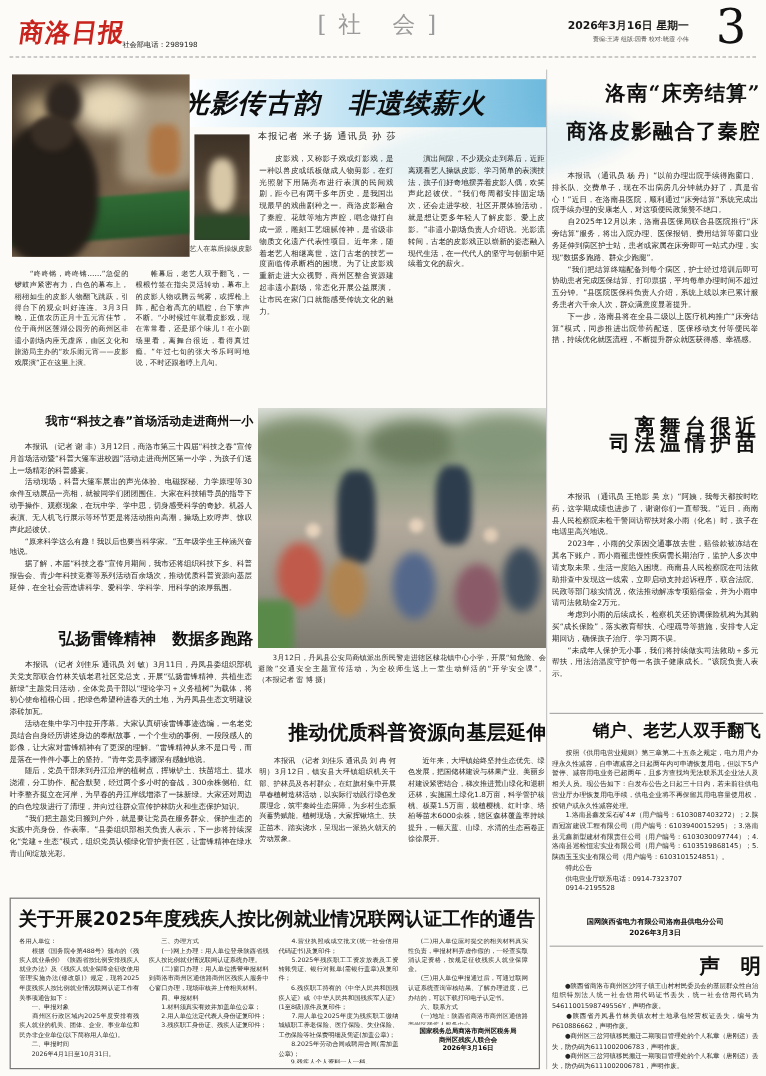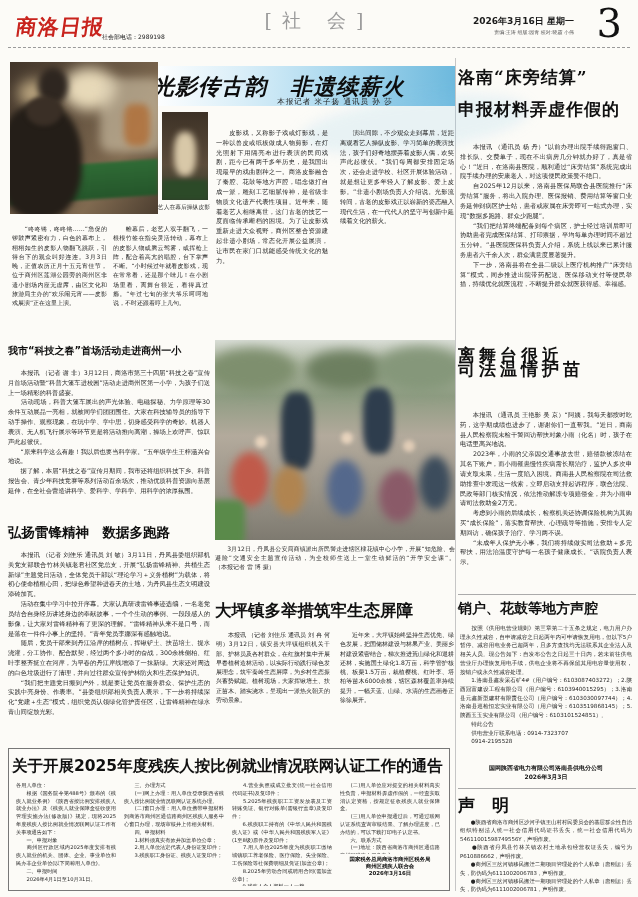--- a/index.html
+++ b/index.html
@@ -3,39 +3,39 @@
 <meta charset="utf-8">
 <style>
   html,body{margin:0;padding:0}
   body{width:638px;height:897px;position:relative;overflow:hidden;
        background:#fcfbf7;font-family:"DejaVu Sans","Liberation Sans",sans-serif;color:#222}
   .t{position:absolute}
   .serif{font-family:"DejaVu Serif","Liberation Serif",serif}
   .bt{font-size:6.3px;line-height:1.56;text-align:justify;white-space:pre-line;overflow:hidden;color:#262626}
   .bt-s{font-size:6px;line-height:1.55;text-align:justify;white-space:pre-line;overflow:hidden;color:#262626}
   .nt{font-size:5.2px;line-height:1.5;text-align:justify;white-space:pre-line;overflow:hidden;color:#2a2a2a}
-  .hd{font-weight:700;color:#101010;text-align:left}
+  .hd{font-weight:700;color:#101010;text-align:right}
   
   .masthead{left:16px;top:13px;font-size:21px;font-weight:900;color:#c8231d;transform:skewX(-8deg);letter-spacing:1px}
   .mast-sub{left:102px;top:33px;font-size:6px;color:#1a1a1a}
   .section-head{left:50%;top:8px;transform:translateX(-50%);font-size:19px;color:#9b9b9b;font-weight:400;letter-spacing:10px;white-space:nowrap}
   .dateline{right:64px;top:15px;font-size:9px;font-weight:700;color:#1a1a1a}
   .staffline{right:64px;top:29px;font-size:5px;color:#555}
   .pagenum{right:16px;top:0;font-size:40px;color:#111}
   .dashrule{left:8px;right:8px;top:47px;border-top:1px dashed #9a9a9a}
   .vrule{left:455px;top:58px;height:833px;border-left:1px solid #c6c6c6}
   .hrule{border-top:1px solid #aaa}
   
   .band{left:152px;top:66px;width:303px;height:40px;
         background:linear-gradient(90deg,#ffffff 0%,#d9eef8 30%,#a9d8ee 62%,#6db9dd 100%)}
   .lead-hl{left:152px;top:66px;width:303px;height:40px;line-height:40px;font-size:22px;
            font-style:italic;font-weight:700;letter-spacing:1px;color:#0d0d0d;white-space:nowrap}
   .swoosh{left:300px;top:98px;width:230px;height:52px;border-radius:50%;
           background:rgba(140,200,232,.18);filter:blur(7px);transform:rotate(-7deg)}
-  .byline{left:215px;top:97px;width:240px;font-size:7.5px;letter-spacing:1px;text-align:center;color:#222}
+  .byline{left:215px;top:109px;width:240px;font-size:7.5px;letter-spacing:1px;text-align:left;color:#222}
   
   .photo{overflow:hidden}
   .blob{position:absolute;border-radius:50%}
   .photo-main{left:10px;top:62px;width:148px;height:152px;background:linear-gradient(125deg,#41352a 0%,#6a5844 45%,#806a50 70%,#4c3e30 100%);z-index:2}
   .photo-strip{left:162px;top:112px;width:46px;height:88px;background:linear-gradient(#3c3126,#5c4c3a 60%,#2e3c2a)}
   .photo-center{left:215px;top:340px;width:240px;height:200px;background:linear-gradient(#d9ddd6 0%,#aeb8a2 12%,#8e9c82 28%,#b3aa9c 48%,#9a9488 75%,#7e7a70 100%)}
   .cap{font-size:6px;line-height:1.5;text-align:justify;white-space:pre-line;color:#2a2a2a}
   .cap-lead{left:156px;top:203px;width:54px;font-size:5.8px;text-align:right;color:#333}
   
   .colA{left:12px;top:224px;width:95px;height:106px}
@@ -105,21 +105,21 @@
     <div class="blob" style="left:0;bottom:0;width:100%;height:20px;background:#2c4a28;filter:blur(2px);border-radius:0"></div>
   </div>
   <div class="t cap-lead">艺人在幕后操纵皮影</div>
 
   <div class="t bt-s colA">　　“咚咚锵，咚咚锵……”急促的锣鼓声紧密有力，白色的幕布上，栩栩如生的皮影人物翻飞跳跃，引得台下的观众叫好连连。3月3日晚，正值农历正月十五元宵佳节，位于商州区莲湖公园旁的商州区非遗小剧场内座无虚席，由区文化和旅游局主办的“欢乐闹元宵——皮影戏展演”正在这里上演。</div>
   <div class="t bt-s colB">　　帷幕后，老艺人双手翻飞，一根根竹签在指尖灵活转动，幕布上的皮影人物或腾云驾雾，或挥枪上阵，配合着高亢的唱腔，台下掌声不断。“小时候过年就看皮影戏，现在常常看，还是那个味儿！在小剧场里看，离舞台很近，看得真过瘾。”年过七旬的张大爷乐呵呵地说，不时还跟着哼上几句。</div>
   <div class="t bt colC">　　皮影戏，又称影子戏或灯影戏，是一种以兽皮或纸板做成人物剪影，在灯光照射下用隔亮布进行表演的民间戏剧，距今已有两千多年历史，是我国出现最早的戏曲剧种之一。商洛皮影融合了秦腔、花鼓等地方声腔，唱念做打自成一派，雕刻工艺细腻传神，是省级非物质文化遗产代表性项目。近年来，随着老艺人相继离世，这门古老的技艺一度面临传承断档的困境。为了让皮影戏重新走进大众视野，商州区整合资源建起非遗小剧场，常态化开展公益展演，让市民在家门口就能感受传统文化的魅力。</div>
   <div class="t bt colD">　　演出间隙，不少观众走到幕后，近距离观看艺人操纵皮影、学习简单的表演技法，孩子们好奇地摆弄着皮影人偶，欢笑声此起彼伏。“我们每周都安排固定场次，还会走进学校、社区开展体验活动，就是想让更多年轻人了解皮影、爱上皮影。”非遗小剧场负责人介绍说。光影流转间，古老的皮影戏正以崭新的姿态融入现代生活，在一代代人的坚守与创新中延续着文化的薪火。</div>
 
   <div class="t rt-h hd serif" style="top:66px">洛南“床旁结算”</div>
-  <div class="t rt-h hd serif" style="top:98px">申报材料弄虚作假的</div>
+  <div class="t rt-h hd serif" style="top:98px">商洛皮影融合了秦腔</div>
   <div class="t bt rt-body">　　本报讯 （通讯员 杨 丹）“以前办理出院手续得跑窗口、排长队、交费单子，现在不出病房几分钟就办好了，真是省心！”近日，在洛南县医院，顺利通过“床旁结算”系统完成出院手续办理的安康老人，对这项便民政策赞不绝口。
 　　自2025年12月以来，洛南县医保局联合县医院推行“床旁结算”服务，将出入院办理、医保报销、费用结算等窗口业务延伸到病区护士站，患者或家属在床旁即可一站式办理，实现“数据多跑路、群众少跑腿”。
 　　“我们把结算终端配备到每个病区，护士经过培训后即可协助患者完成医保结算、打印票据，平均每单办理时间不超过五分钟。”县医院医保科负责人介绍，系统上线以来已累计服务患者六千余人次，群众满意度显著提升。
 　　下一步，洛南县将在全县二级以上医疗机构推广“床旁结算”模式，同步推进出院带药配送、医保移动支付等便民举措，持续优化就医流程，不断提升群众就医获得感、幸福感。</div>
 
   <div class="t keji-h hd">我市“科技之春”首场活动走进商州一小</div>
   <div class="t bt keji-body">　　本报讯 （记者 谢 非）3月12日，商洛市第三十四届“科技之春”宣传月首场活动暨“科普大篷车进校园”活动走进商州区第一小学，为孩子们送上一场精彩的科普盛宴。
 　　活动现场，科普大篷车展出的声光体验、电磁探秘、力学原理等30余件互动展品一亮相，就被同学们团团围住。大家在科技辅导员的指导下动手操作、观察现象，在玩中学、学中思，切身感受科学的奇妙。机器人表演、无人机飞行展示等环节更是将活动推向高潮，操场上欢呼声、惊叹声此起彼伏。
 　　“原来科学这么有趣！我以后也要当科学家。”五年级学生王梓涵兴奋地说。
 　　据了解，本届“科技之春”宣传月期间，我市还将组织科技下乡、科普报告会、青少年科技竞赛等系列活动百余场次，推动优质科普资源向基层延伸，在全社会营造讲科学、爱科学、学科学、用科学的浓厚氛围。</div>
@@ -148,26 +148,26 @@
 　　2023年，小雨的父亲因交通事故去世，赔偿款被冻结在其名下账户，而小雨罹患慢性疾病需长期治疗，监护人多次申请支取未果，生活一度陷入困境。商南县人民检察院在司法救助排查中发现这一线索，立即启动支持起诉程序，联合法院、民政等部门核实情况，依法推动解冻专项赔偿金，并为小雨申请司法救助金2万元。
 　　考虑到小雨的后续成长，检察机关还协调保险机构为其购买“成长保险”，落实教育帮扶、心理疏导等措施，安排专人定期回访，确保孩子治疗、学习两不误。
 　　“未成年人保护无小事，我们将持续做实司法救助＋多元帮扶，用法治温度守护每一名孩子健康成长。”该院负责人表示。</div>
 
   <div class="t hy-h hd">弘扬雷锋精神　数据多跑路</div>
   <div class="t bt hy-body">　　本报讯 （记者 刘佳乐 通讯员 刘 敏）3月11日，丹凤县委组织部机关党支部联合竹林关镇老君社区党总支，开展“弘扬雷锋精神、共植生态新绿”主题党日活动，全体党员干部以“理论学习＋义务植树”为载体，将初心使命植根心田，把绿色希望种进春天的土地，为丹凤县生态文明建设添砖加瓦。
 　　活动在集中学习中拉开序幕。大家认真研读雷锋事迹选编，一名老党员结合自身经历讲述身边的奉献故事，一个个生动的事例、一段段感人的影像，让大家对雷锋精神有了更深的理解。“雷锋精神从来不是口号，而是落在一件件小事上的坚持。”青年党员李娜深有感触地说。
 　　随后，党员干部来到丹江沿岸的植树点，挥锹铲土、扶苗培土、提水浇灌，分工协作、配合默契，经过两个多小时的奋战，300余株侧柏、红叶李整齐挺立在河岸，为早春的丹江岸线增添了一抹新绿。大家还对周边的白色垃圾进行了清理，并向过往群众宣传护林防火和生态保护知识。
 　　“我们把主题党日搬到户外，就是要让党员在服务群众、保护生态的实践中亮身份、作表率。”县委组织部相关负责人表示，下一步将持续深化“党建＋生态”模式，组织党员认领绿化管护责任区，让雷锋精神在绿水青山间绽放光彩。</div>
 
-  <div class="t dp-h hd serif">大坪镇多举措筑牢生态屏障</div>
+  <div class="t dp-h hd serif">推动优质科普资源向基层延伸</div>
   <div class="t bt-s dp-col1">　　本报讯 （记者 刘佳乐 通讯员 刘 冉 何 明）3月12日，镇安县大坪镇组织机关干部、护林员及各村群众，在红旗村集中开展早春植树造林活动，以实际行动践行绿色发展理念，筑牢秦岭生态屏障，为乡村生态振兴蓄势赋能。植树现场，大家挥锹培土、扶正苗木、踏实浇水，呈现出一派热火朝天的劳动景象。</div>
   <div class="t bt-s dp-col2">　　近年来，大坪镇始终坚持生态优先、绿色发展，把国储林建设与林果产业、美丽乡村建设紧密结合，梯次推进荒山绿化和退耕还林，实施国土绿化1.8万亩，科学管护核桃、板栗1.5万亩，栽植樱桃、红叶李、塔柏等苗木6000余株，辖区森林覆盖率持续提升，一幅天蓝、山绿、水清的生态画卷正徐徐展开。</div>
 
   <div class="t hrule gg-rule"></div>
-  <div class="t gg-h hd serif">销户、花鼓等地方声腔</div>
+  <div class="t gg-h hd serif">销户、老艺人双手翻飞</div>
   <div class="t bt gg-body">　　按照《供用电营业规则》第三章第二十五条之规定，电力用户办理永久性减容，自申请减容之日起两年内可申请恢复用电，但以下5户暂停、减容用电业务已超两年，且多方查找均无法联系其企业法人及相关人员。现公告如下：自发布公告之日起三十日内，若未前往供电营业厅办理恢复用电手续，供电企业将不再保留其用电容量使用权，按销户或永久性减容处理。
 　　1.洛南县鑫发采石矿4#（用户编号：6103087403272）；2.陕西冠富建设工程有限公司（用户编号：6103940015295）；3.洛南县元鑫新型建材有限责任公司（用户编号：6103030097744）；4.洛南县巡检恒宏实业有限公司（用户编号：6103519868145）；5.陕西玉玉实业有限公司（用户编号：6103101524851）。
 　　特此公告
 　　供电营业厅联系电话：0914-7323707
 　　0914-2195528</div>
   <div class="t gg-sign">国网陕西省电力有限公司洛南县供电分公司
 2026年3月3日</div>
 
   <div class="t hrule sm-rule"></div>
   <div class="t sm-h hd serif">声　明</div>

